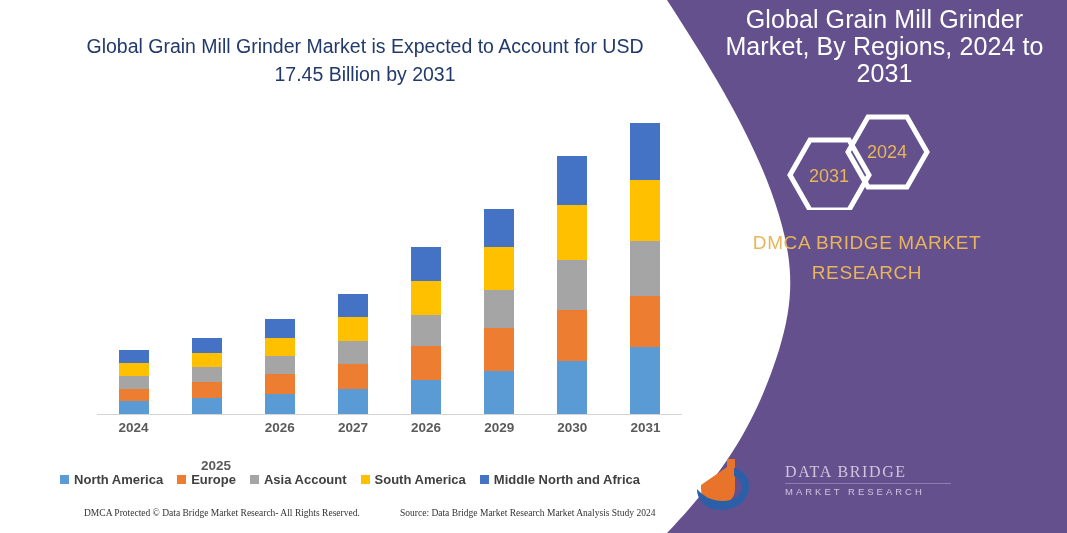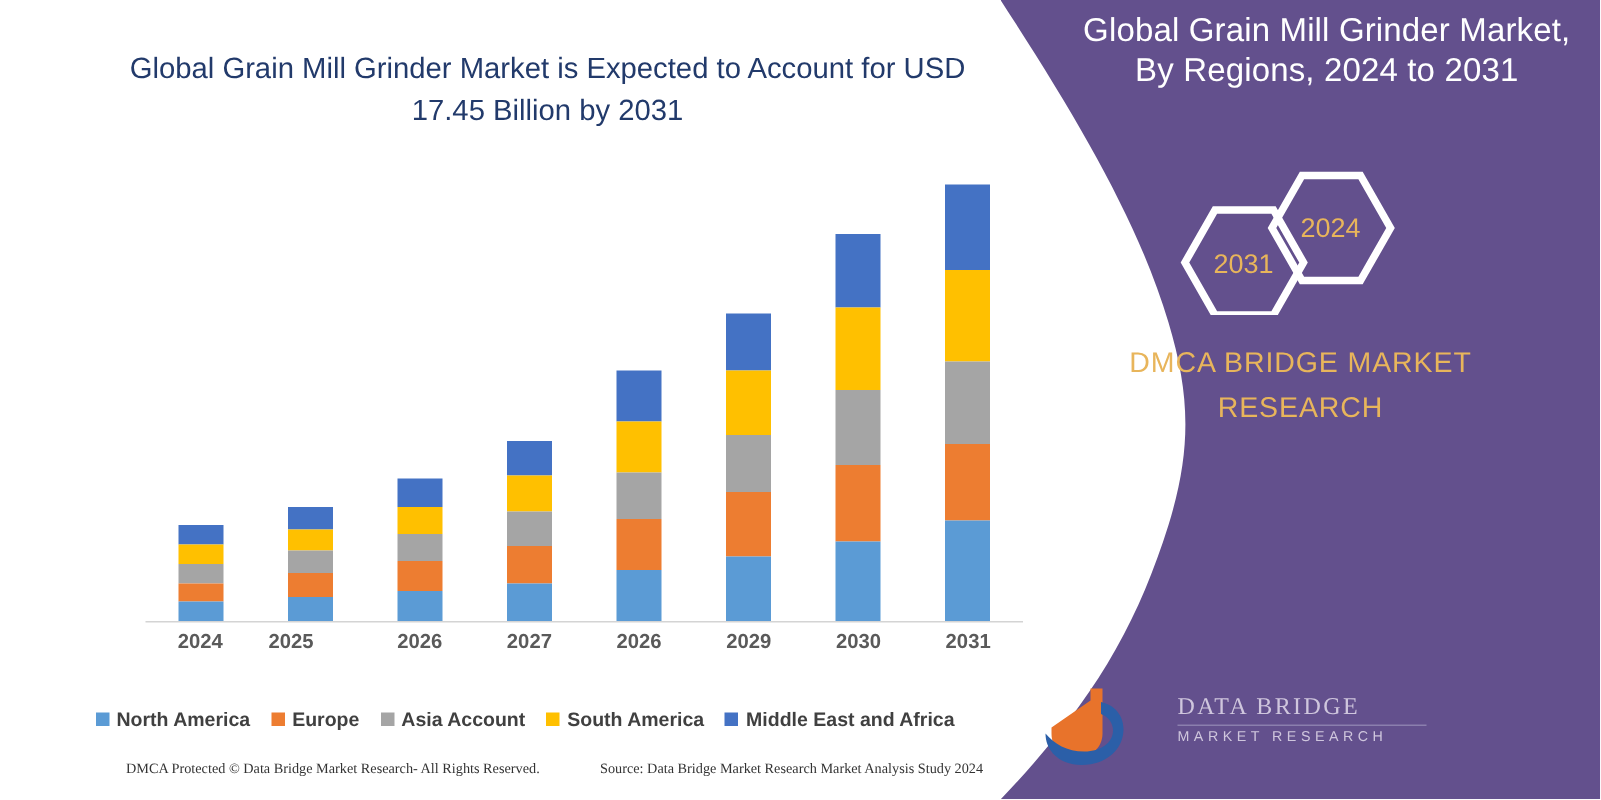--- a/index.html
+++ b/index.html
@@ -41,21 +41,21 @@
     width: 400px;
     height: 533px;
   }
   .panel-title {
     position: absolute;
     top: 6px;
     left: 45px;
     width: 345px;
     text-align: center;
     color: #ffffff;
-    font-size: 22px;
+    font-size: 25px;
     line-height: 27px;
     font-weight: 400;
     letter-spacing: .1px;
   }
 
   
   .hex-wrap {
     position: absolute;
     top: 95px;
     left: 100px;
@@ -294,21 +294,21 @@
           <span class="seg" title="South America 2031: 3.7" style="height: 60.4333px; background: rgb(255, 192, 0);"></span>
           <span class="seg" title="Asia Pacific 2031: 3.38" style="height: 55.2067px; background: rgb(165, 165, 165);"></span>
           <span class="seg" title="Europe 2031: 3.12" style="height: 50.96px; background: rgb(237, 125, 49);"></span>
           <span class="seg" title="North America 2031: 4.1" style="height: 66.9667px; background: rgb(91, 155, 213);"></span>
         </div>
       </div>
     <div class="axis-line"></div>
   </div>
   <div class="x-labels" id="x-labels">
       <div class="x-label" style="left: 21.5625px;">2024</div>
-      <div class="x-label" style="left: 82px;">2025</div>
+      <div class="x-label" style="left: 104px; margin-top: 38px;">2025</div>
       <div class="x-label" style="left: 167.812px;">2026</div>
       <div class="x-label" style="left: 240.938px;">2027</div>
       <div class="x-label" style="left: 314.062px;">2026</div>
       <div class="x-label" style="left: 387.188px;">2029</div>
       <div class="x-label" style="left: 460.312px;">2030</div>
       <div class="x-label" style="left: 533.438px;">2031</div>
     </div>
 
   <div class="legend" id="legend">
       <div class="legend-item">
@@ -322,21 +322,21 @@
       <div class="legend-item">
         <span class="legend-swatch" style="background: rgb(165, 165, 165);"></span>
         <span class="legend-text">Asia Account</span>
       </div>
       <div class="legend-item">
         <span class="legend-swatch" style="background: rgb(255, 192, 0);"></span>
         <span class="legend-text">South America</span>
       </div>
       <div class="legend-item">
         <span class="legend-swatch" style="background: rgb(68, 114, 196);"></span>
-        <span class="legend-text">Middle East and Africa</span>
+        <span class="legend-text">Middle North and Africa</span>
       </div>
     </div>
 
   <div class="footer">
     <div class="footer-left">DMCA Protected © Data Bridge Market Research-  All Rights Reserved.</div>
     <div class="footer-right">Source: Data Bridge Market Research  Market Analysis Study 2024</div>
   </div>
 
   <div class="right-panel">
     <svg class="panel-shape" viewBox="0 0 400 533" preserveAspectRatio="none">

